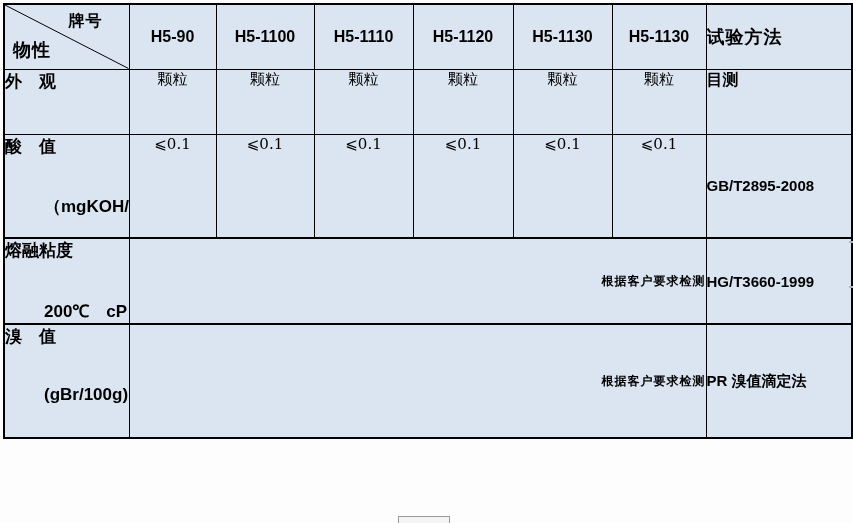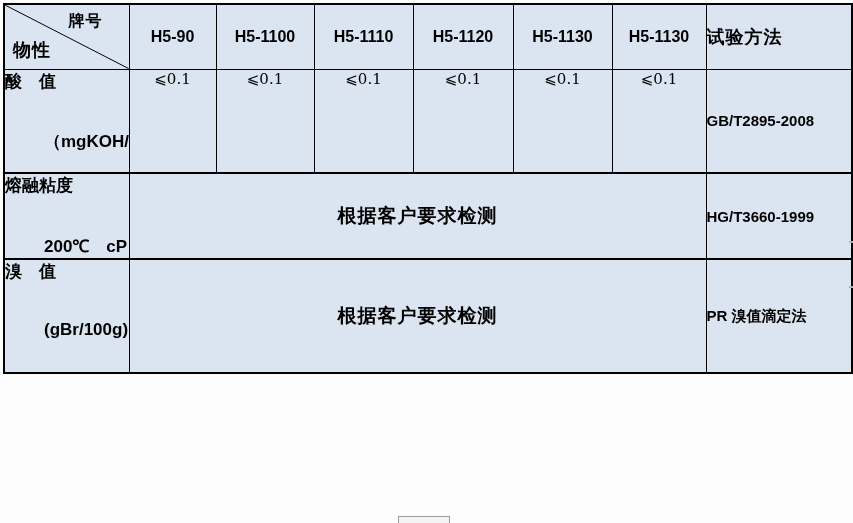--- a/index.html
+++ b/index.html
@@ -62,24 +62,24 @@
   
   .val-cell {
     vertical-align: top; text-align: center;
     padding-top: 7px;
     font-family: "DejaVu Serif", "Liberation Serif", serif;
     font-size: 15px;
   }
 
   
   .merged-cell {
-    text-align: center; vertical-align: middle;
+    text-align: right; vertical-align: middle;
     padding-bottom: 14px;
     font-family: "DejaVu Serif", "Liberation Serif", serif;
-    font-weight: bold; font-size: 19px; letter-spacing: 1px;
+    font-weight: bold; font-size: 12px; letter-spacing: 1px;
   }
 
   
   .method-cell {
     vertical-align: middle; text-align: left;
     padding-left: 11px;
     font-weight: bold; font-size: 15px;
   }
   .method-top {
     vertical-align: top; padding-top: 7px; padding-left: 33px; font-size: 16px;
@@ -122,20 +122,32 @@
       </td>
       <td class="h-cell">H5-90</td>
       <td class="h-cell">H5-1100</td>
       <td class="h-cell">H5-1110</td>
       <td class="h-cell">H5-1120</td>
       <td class="h-cell">H5-1130</td>
       <td class="h-cell">H5-1130</td>
       <td class="method-header">试验方法</td>
     </tr>
 
+    <tr class="r1">
+      <td class="label-cell">
+        <div>外　观</div>
+      </td>
+      <td class="val-cell">颗粒</td>
+      <td class="val-cell">颗粒</td>
+      <td class="val-cell">颗粒</td>
+      <td class="val-cell">颗粒</td>
+      <td class="val-cell">颗粒</td>
+      <td class="val-cell">颗粒</td>
+      <td class="method-cell method-top">目测</td>
+    </tr>
 
 
 
     <tr class="r4">
       <td class="label-cell">
         <div>酸　值</div>
         <div class="label-line2">（mgKOH/g）</div>
       </td>
       <td class="val-cell">⩽0.1</td>
       <td class="val-cell">⩽0.1</td>

